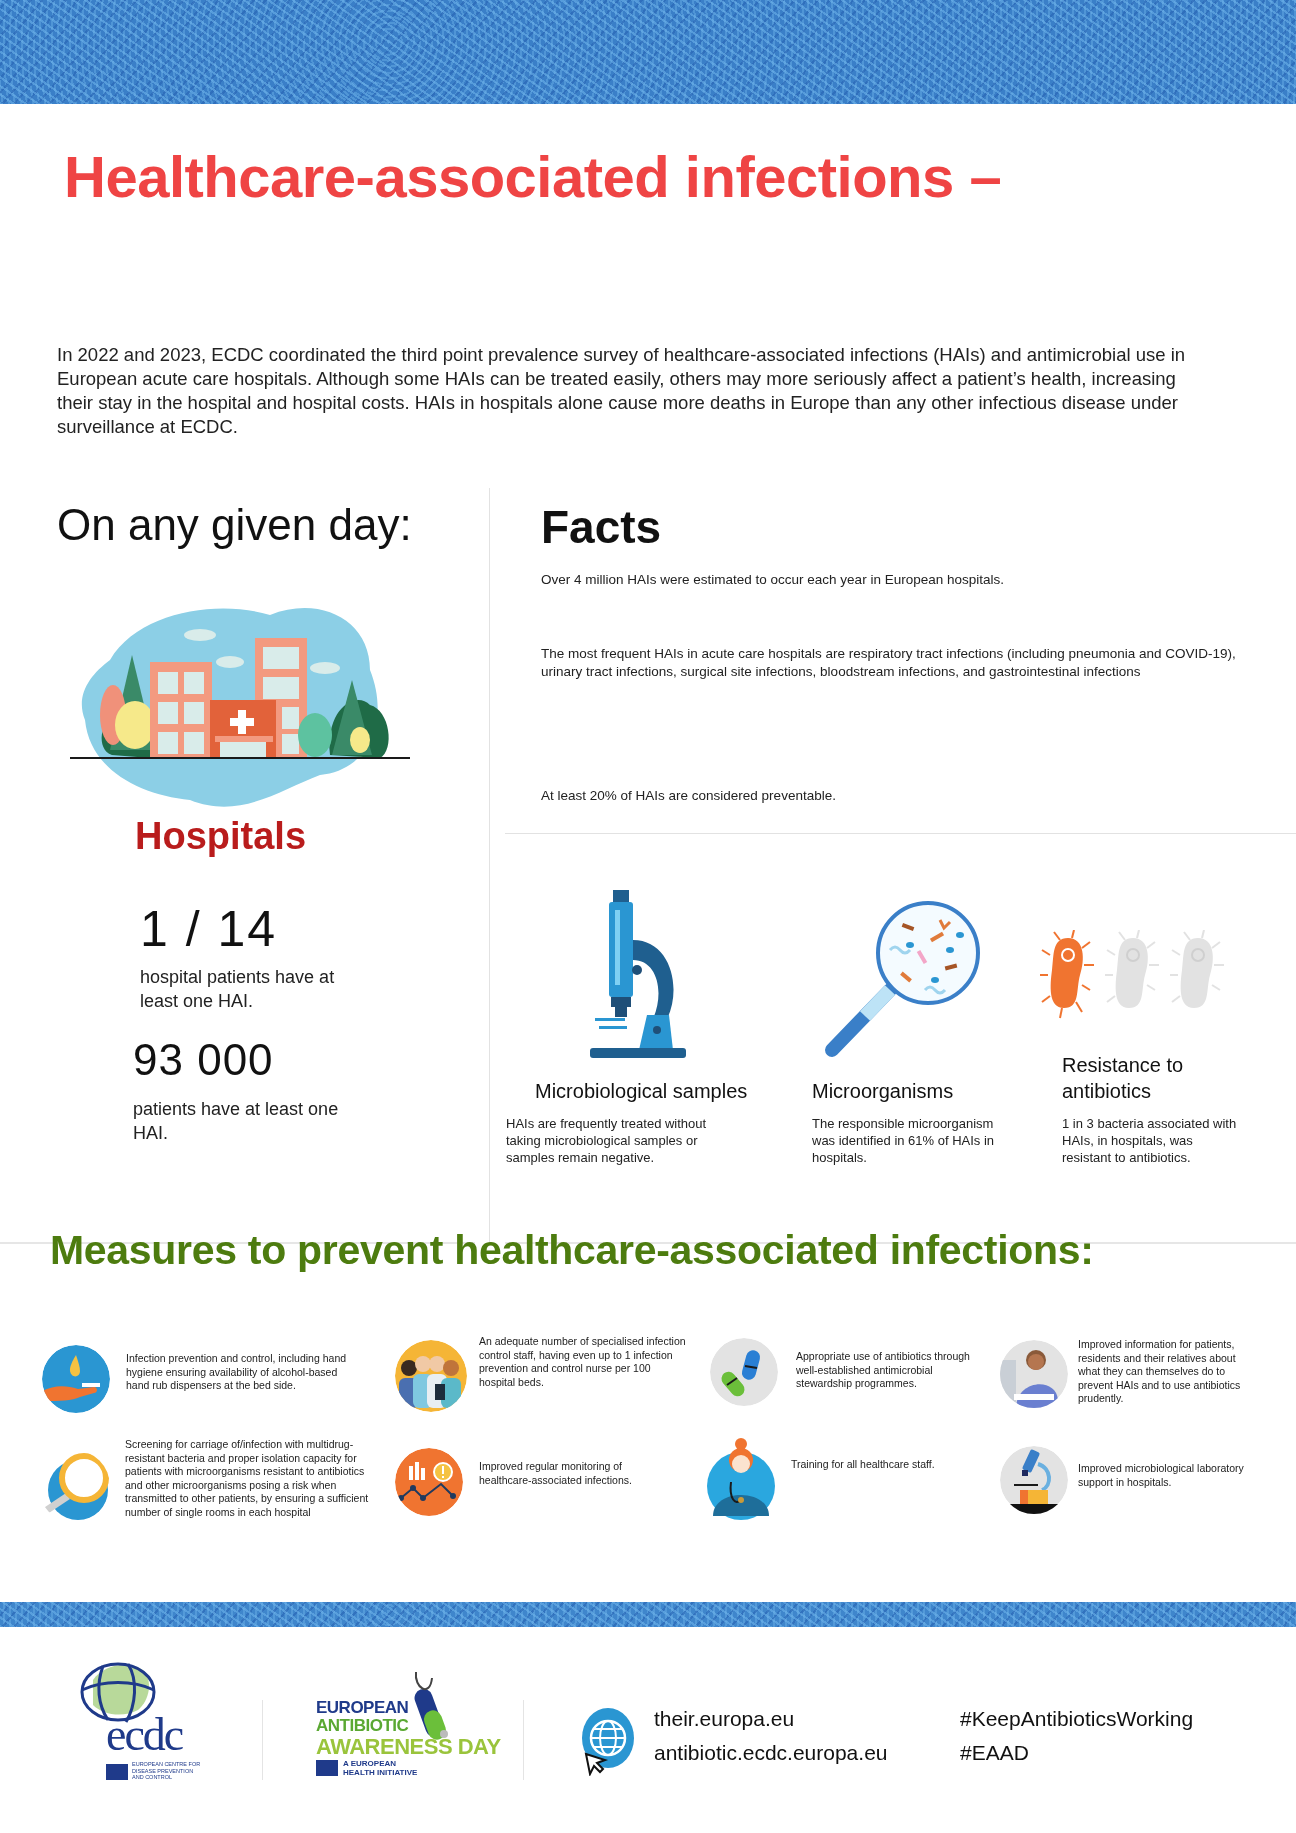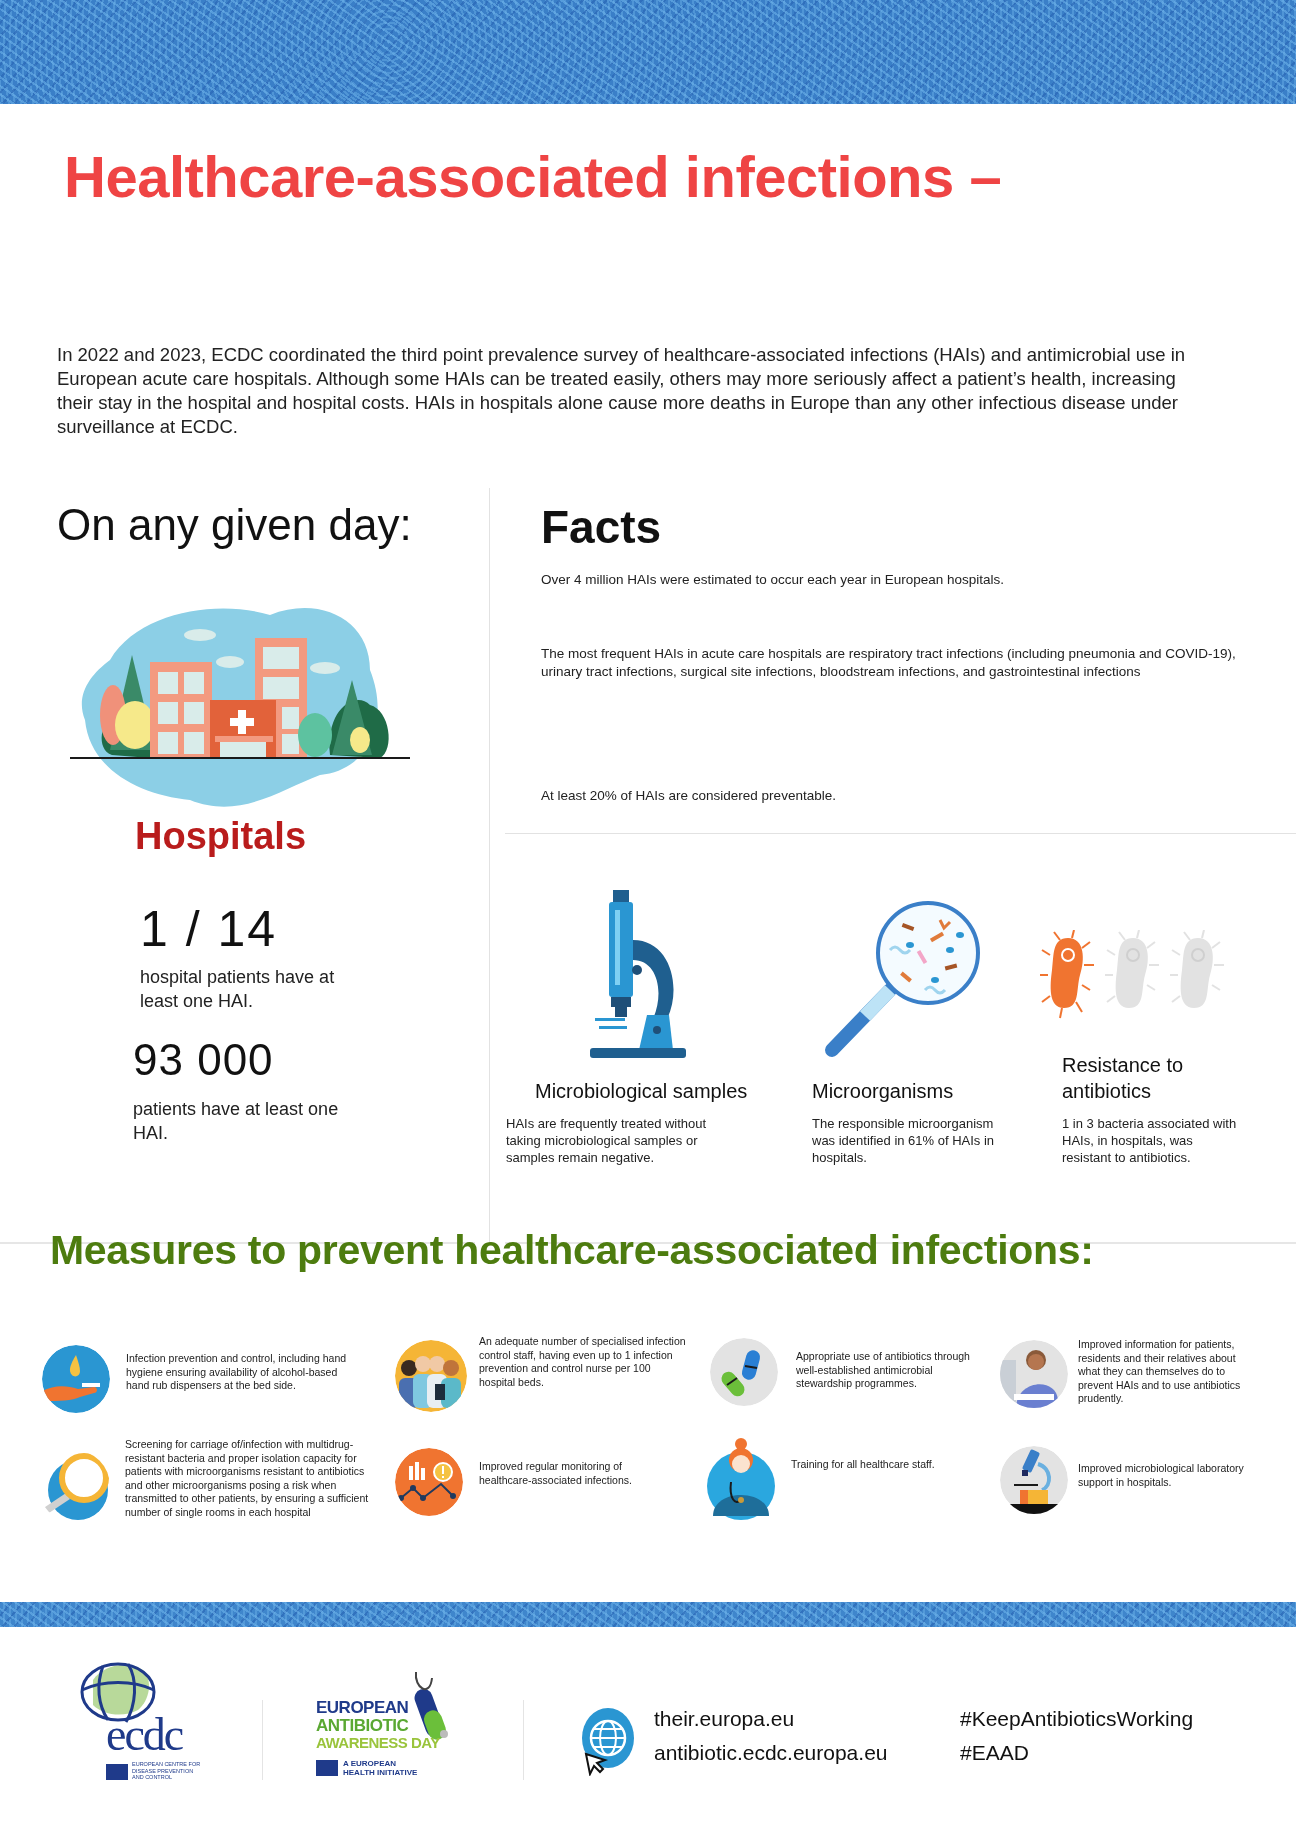--- a/index.html
+++ b/index.html
@@ -344,21 +344,21 @@
 
   <div style="position:absolute; left:316px; top:1668px; width:160px; height:115px;">
     <svg style="position:absolute; left:96px; top:0; width:40px; height:75px;" viewBox="0 0 40 75">
       <rect x="8" y="20" width="18" height="50" rx="9" fill="#1f3a8a" transform="rotate(-20 17 45)"></rect>
       <rect x="14" y="42" width="18" height="30" rx="9" fill="#6bbf3a" transform="rotate(-20 23 57)"></rect>
       <path d="M4 4 C2 20 18 30 20 10" stroke="#444" stroke-width="2" fill="none"></path>
       <circle cx="32" cy="66" r="4" fill="#bbb"></circle>
     </svg>
     <div style="position:absolute; left:0; top:30px; font-size:17px; font-weight:700; color:#1f3a8a; letter-spacing:-0.5px;">EUROPEAN</div>
     <div style="position:absolute; left:0; top:48px; font-size:17px; font-weight:700; color:#5aa832; letter-spacing:-0.5px;">ANTIBIOTIC</div>
-    <div style="position:absolute; left:0; top:66px; font-size:15px; font-weight:700; color:#9ac43c; letter-spacing:-0.5px; white-space:nowrap;">AWARENESS DAY</div>
+    <div style="position:absolute; left:0; top:66px; font-size:22px; font-weight:700; color:#9ac43c; letter-spacing:-0.5px; white-space:nowrap;">AWARENESS DAY</div>
     <div style="position:absolute; left:0; top:92px; width:22px; height:16px; background:#1f3a8a;"></div>
     <div style="position:absolute; left:27px; top:91px; font-size:8px; line-height:9px; font-weight:700; color:#1f3a8a;">
       <span>A EUROPEAN</span><br>
       <span>HEALTH INITIATIVE</span>
     </div>
   </div>
 
   <div class="footer-divider" style="left:523px;"></div>
 
   <svg style="position:absolute; left:570px; top:1708px; width:68px; height:68px;" viewBox="0 0 68 68">

